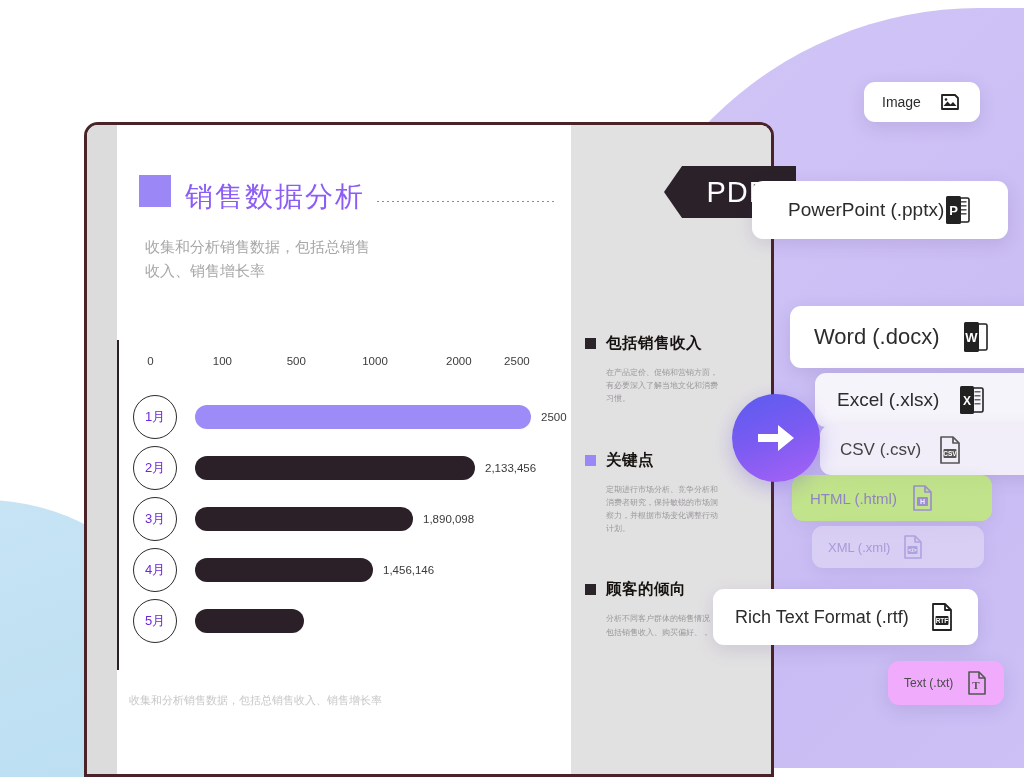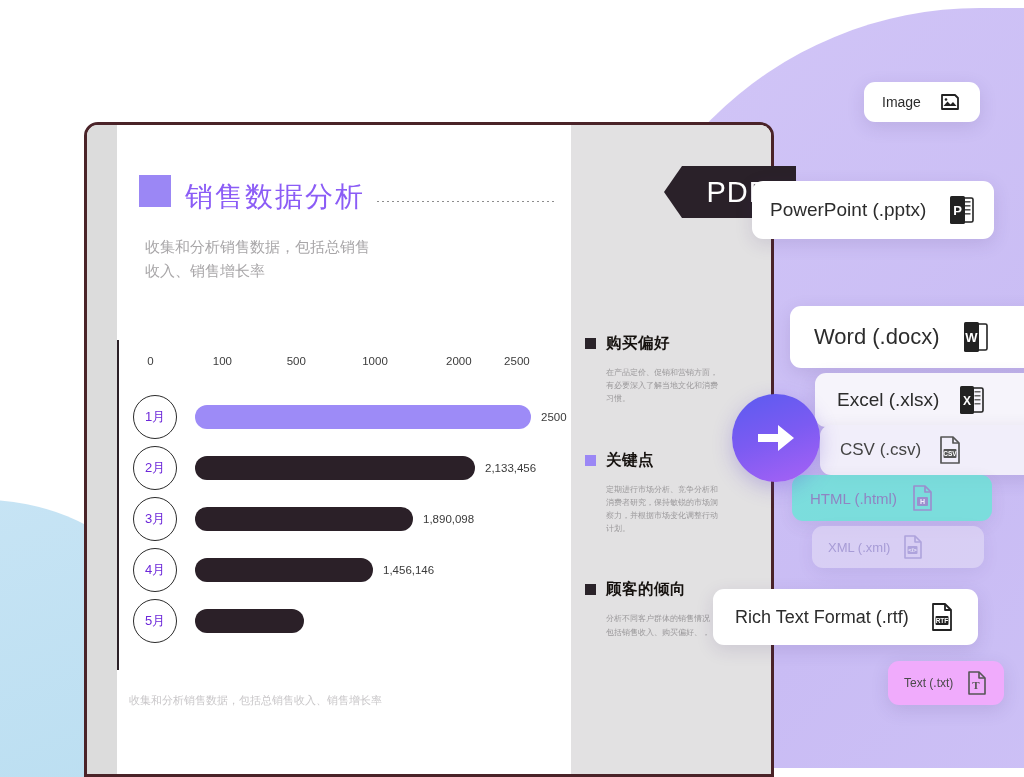--- a/index.html
+++ b/index.html
@@ -141,33 +141,33 @@
     background:#fff;border-radius:11px;
     box-shadow:0 5px 18px rgba(60,40,110,.13);
     z-index:9;
   }
   .pill .lbl{color:#2c2c2c;white-space:nowrap;}
   .pill .ic{display:flex;align-items:center;justify-content:center;flex:0 0 auto;}
 
   .pill-image{left:864px;top:82px;padding:10px 18px;gap:17px;}
   .pill-image .lbl{font-size:14px;}
 
-  .pill-ppt{left:752px;top:181px;padding:14px 18px;gap:22px;}
+  .pill-ppt{left:752px;top:181px;padding:14px 36px;}
   .pill-ppt .lbl{font-size:19px;}
 
   .pill-word{left:790px;top:306px;padding:15px 24px;gap:22px;width:270px;box-sizing:border-box;}
   .pill-word .lbl{font-size:22px;}
 
   .pill-excel{left:815px;top:373px;padding:12px 22px;gap:20px;background:#f6f4fb;width:250px;box-sizing:border-box;}
   .pill-excel .lbl{font-size:19px;}
 
   .pill-csv{left:820px;top:425px;padding:10px 20px;gap:16px;background:#f1eefa;width:225px;box-sizing:border-box;}
   .pill-csv .lbl{font-size:17px;color:#444;}
 
-  .pill-html{left:792px;top:475px;padding:9px 18px;gap:14px;background:#5eead4;width:200px;box-sizing:border-box;opacity:.72;}
+  .pill-html{left:792px;top:475px;padding:9px 18px;gap:14px;background:#bef264;width:200px;box-sizing:border-box;opacity:.72;}
   .pill-html .lbl{font-size:15px;color:#7a6fb0;}
 
   .pill-xml{left:812px;top:526px;padding:8px 16px;gap:12px;background:#e2daf5;width:172px;box-sizing:border-box;opacity:.62;}
   .pill-xml .lbl{font-size:13px;color:#9288c4;}
 
   .pill-rtf{left:713px;top:589px;padding:13px 22px;gap:20px;}
   .pill-rtf .lbl{font-size:18px;}
 
   .pill-txt{left:888px;top:661px;padding:9px 16px;gap:13px;background:#f0abfc;}
   .pill-txt .lbl{font-size:12px;color:#4a4a4a;}
@@ -240,21 +240,21 @@
             <div class="bar" style="width: 109px; background: rgb(43, 32, 40);"></div>
           </div>
         </div>
     </div>
     <div class="chart-caption">收集和分析销售数据，包括总销售收入、销售增长率</div>
 
     <div class="sections" id="sections">
         <div class="sect">
           <div class="sect-head">
             <span class="sect-marker"></span>
-            <span class="sect-title">购买偏好</span>
+            <span class="sect-title">包括销售收入</span>
           </div>
           <div class="sect-body">在产品定价、促销和营销方面，有必要深入了解当地文化和消费习惯。</div>
         </div>
         <div class="sect">
           <div class="sect-head">
             <span class="sect-marker purple"></span>
             <span class="sect-title">关键点</span>
           </div>
           <div class="sect-body">定期进行市场分析、竞争分析和消费者研究，保持敏锐的市场洞察力，并根据市场变化调整行动计划。</div>
         </div>

